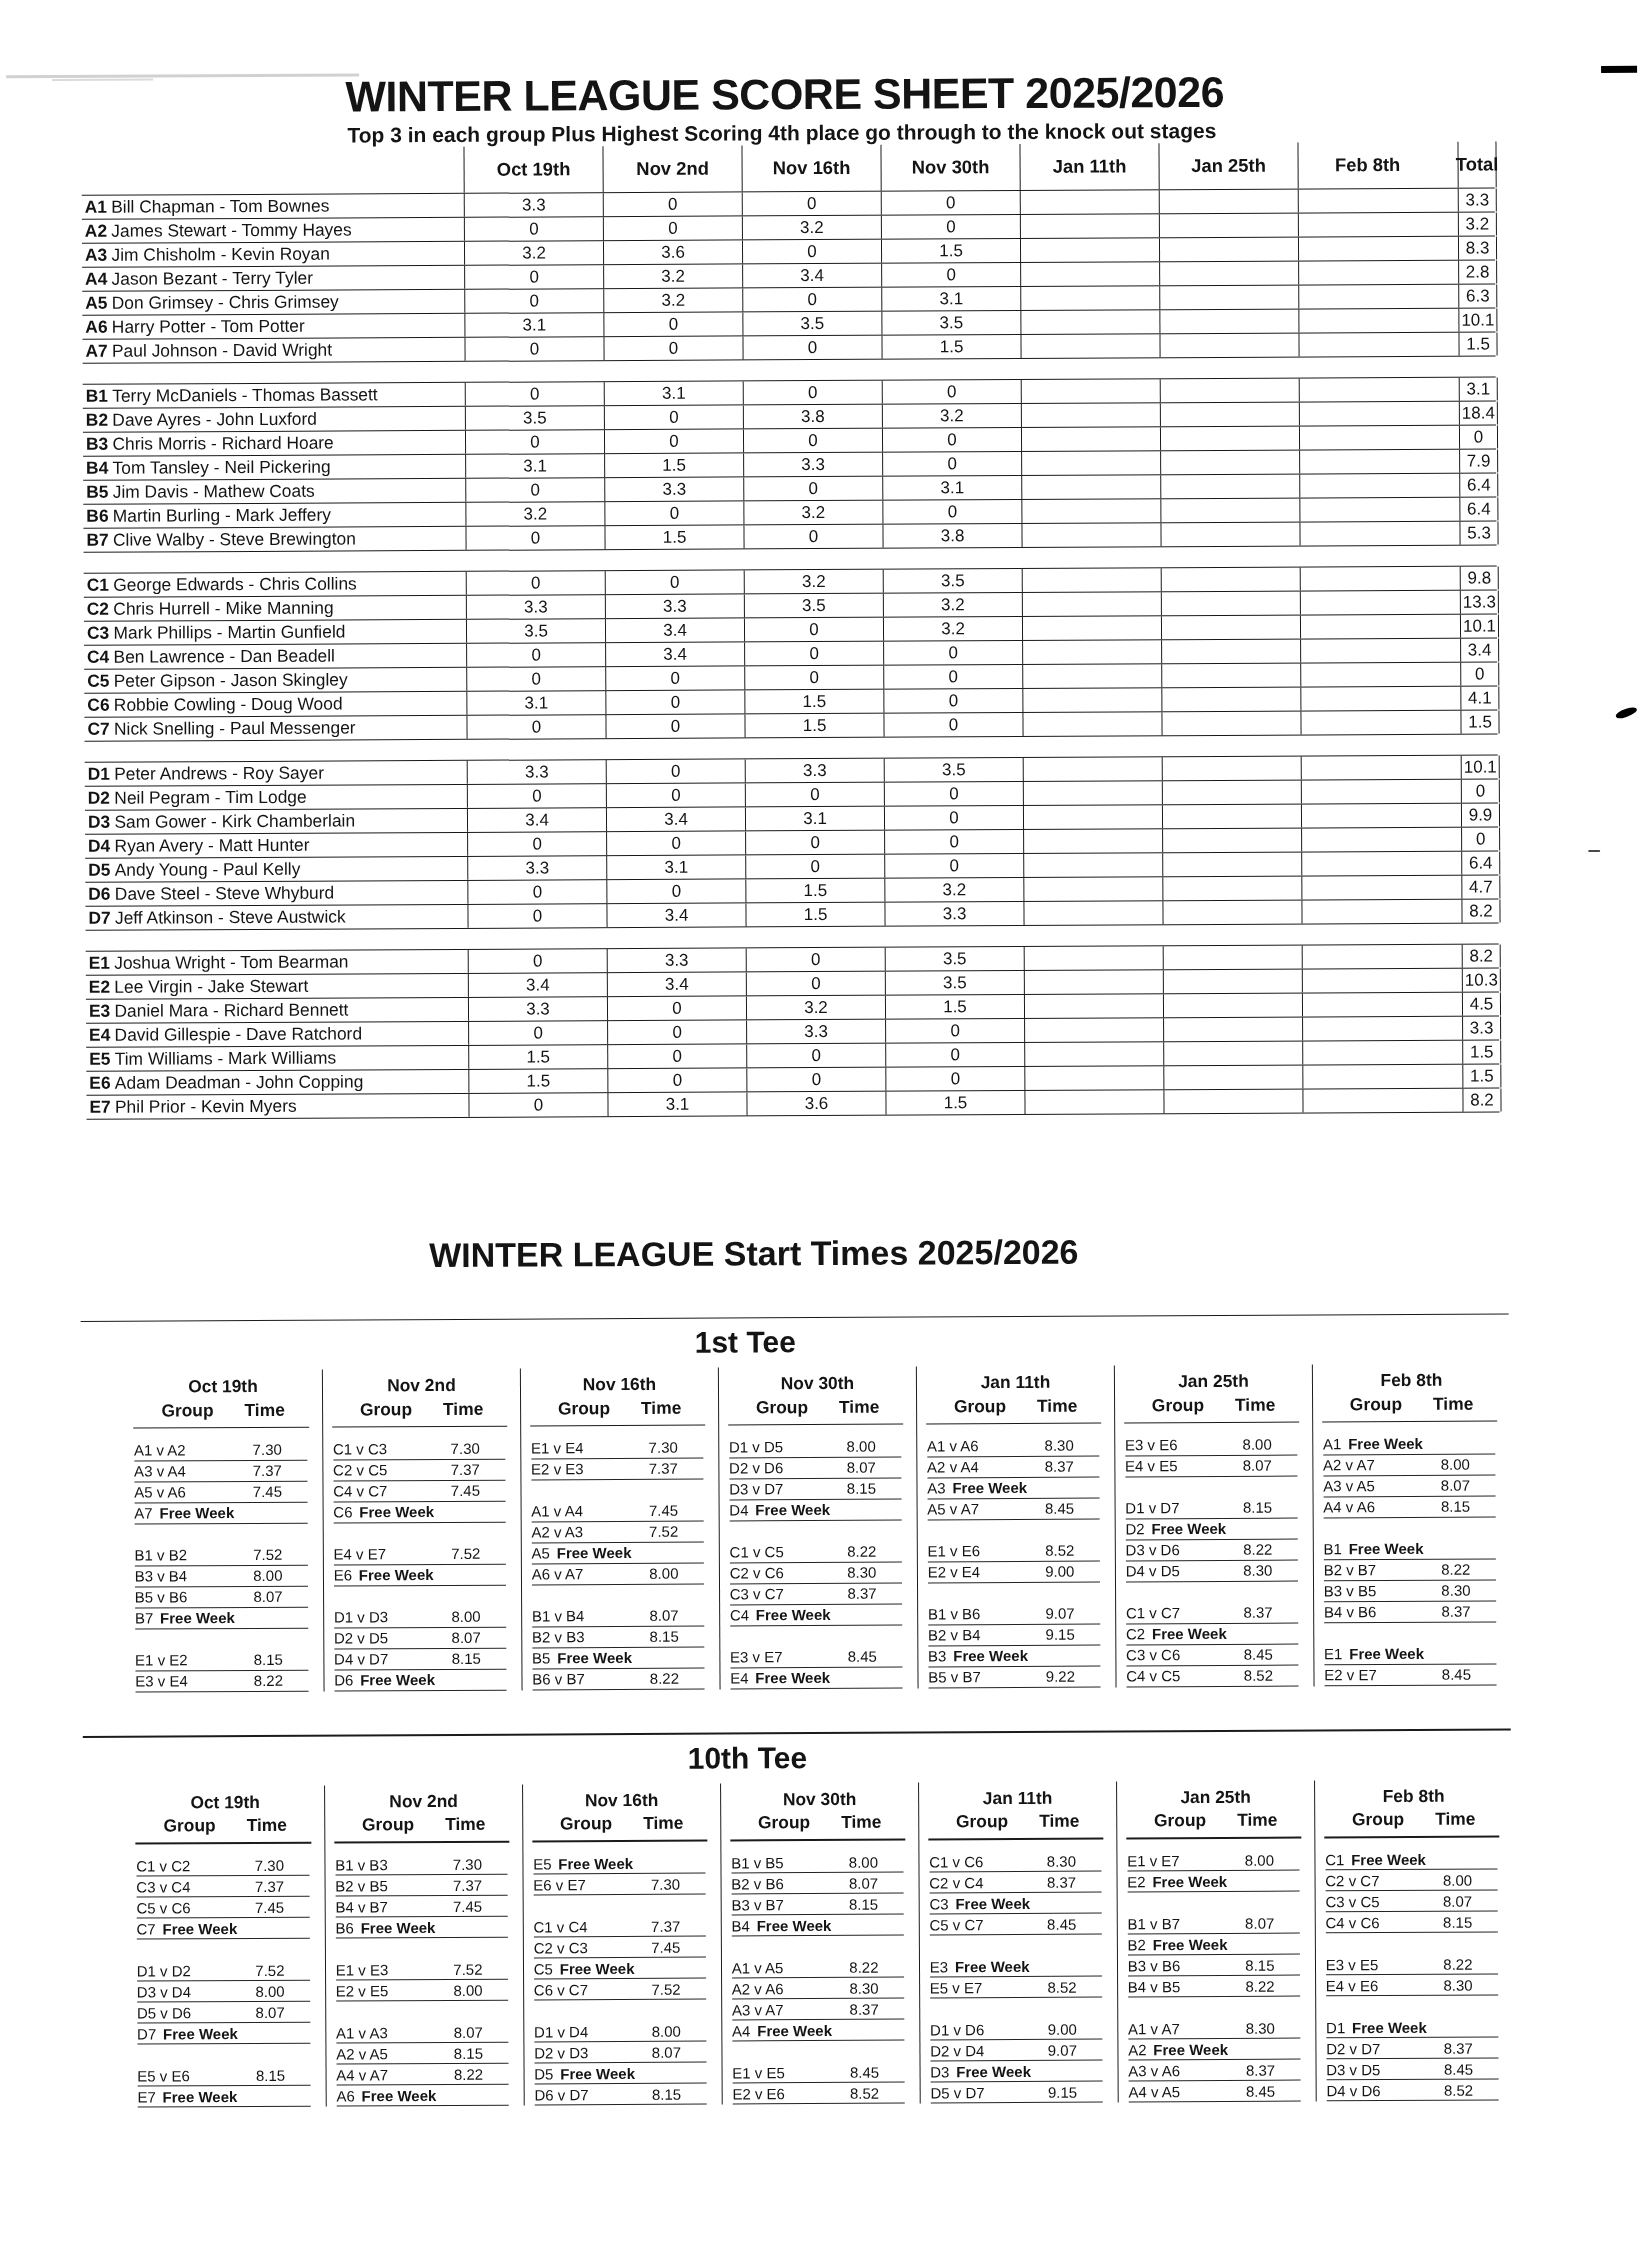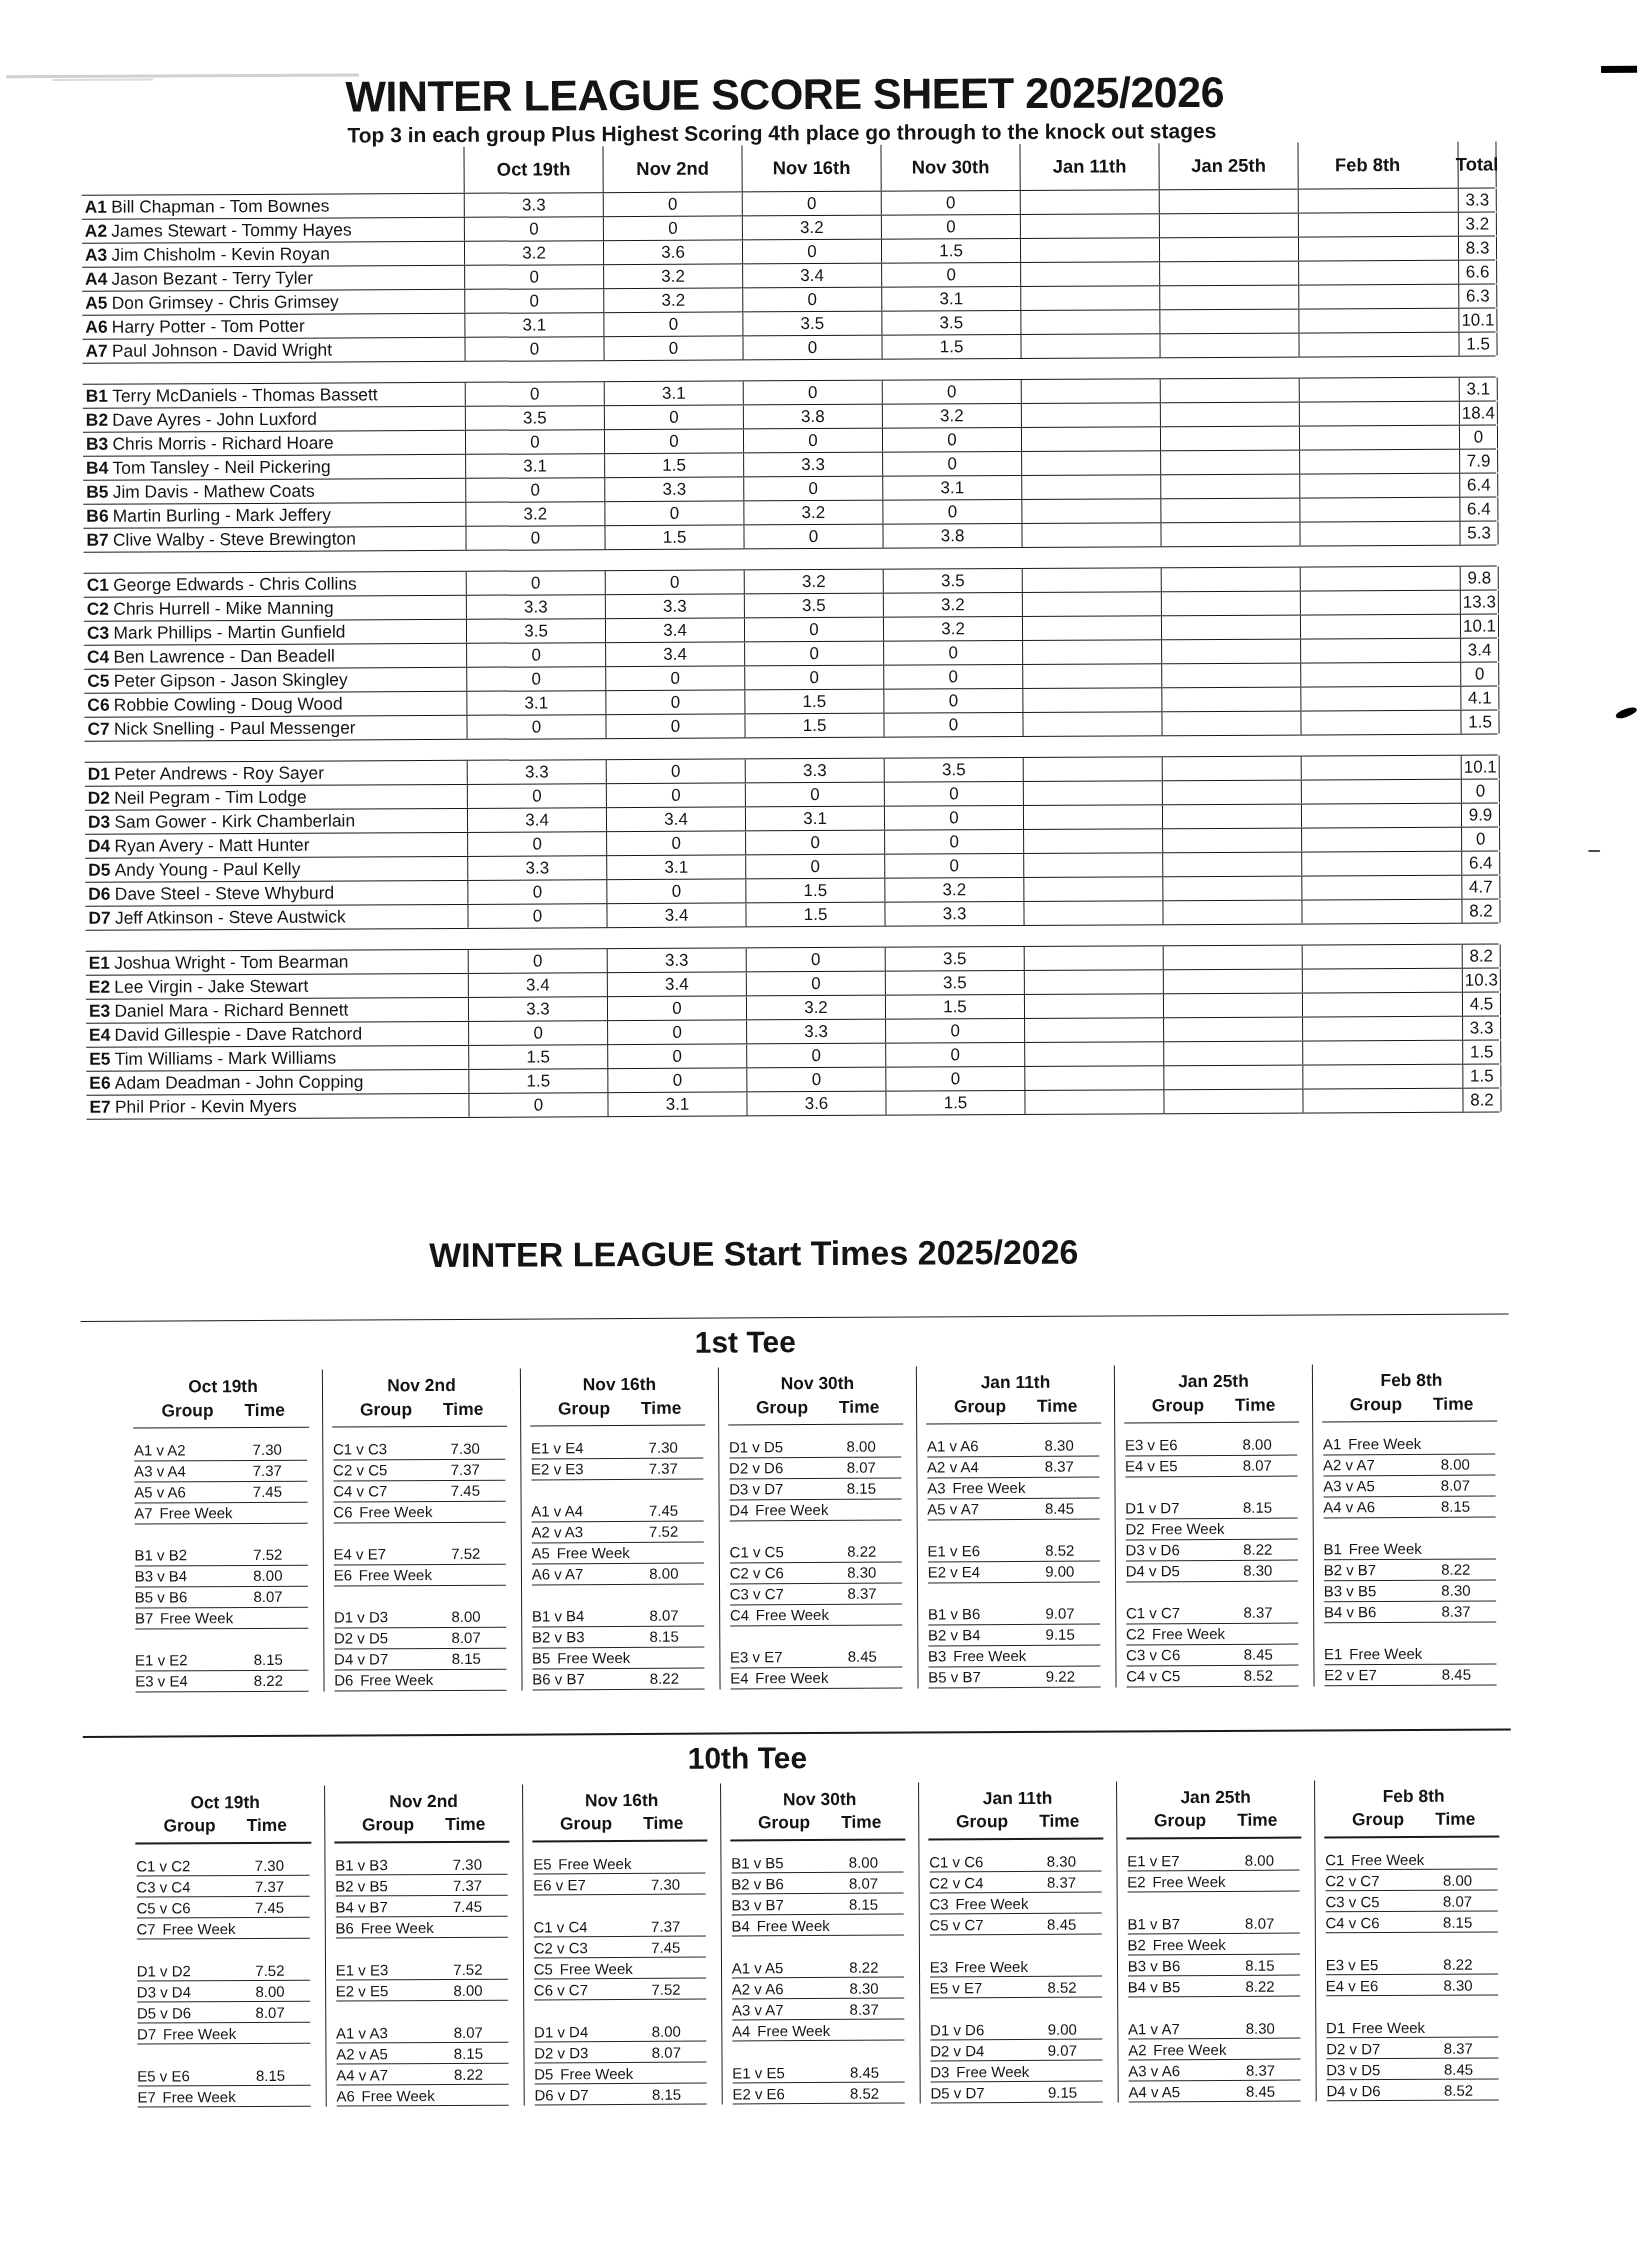--- a/index.html
+++ b/index.html
@@ -55,21 +55,21 @@
   .daycol{width:198px;box-sizing:border-box;}
   .daycol.divided{border-left:1.4px solid #1d1d1d;}
   .ddate{font-size:17.4px;font-weight:bold;text-align:center;margin-top:5.8px;}
   .dlabels{display:flex;justify-content:center;gap:31px;font-size:17.4px;font-weight:bold;margin-top:2.9px;}
   .hline{height:1.4px;background:#1b1b1b;margin:5.8px 12.6px 0 8.7px;}
   .slots{margin-top:11.6px;}
   .slot{height:21px;box-sizing:border-box;margin:0 15.5px 0 9.7px;display:flex;align-items:center;font-size:15px;}
   .slot.row{border-bottom:1.4px solid #242424;}
   .fm{white-space:nowrap;}
   .ft{margin-left:auto;padding-right:25px;}
-  .fw{margin-left:6.8px;font-weight:normal;white-space:nowrap;}
+  .fw{margin-left:6.8px;font-weight:bold;white-space:nowrap;}
 </style>
 </head>
 <body>
 
 <div class="sheet">
   <div class="a-smudge"></div>
   <div class="a-smudge2"></div>
   <div class="a-corner"></div>
   <div class="a-comma"></div>
   <div class="a-dash"></div>
@@ -125,21 +125,21 @@
         </div>
         <div class="srow">
           <div class="ncell"><span class="gid">A4</span>Jason Bezant - Terry Tyler</div>
           <div class="ccell">0</div>
           <div class="ccell">3.2</div>
           <div class="ccell">3.4</div>
           <div class="ccell">0</div>
           <div class="ccell"></div>
           <div class="ccell"></div>
           <div class="ccell"></div>
-          <div class="tcell">6.6</div>
+          <div class="tcell">2.8</div>
         </div>
         <div class="srow">
           <div class="ncell"><span class="gid">A5</span>Don Grimsey - Chris Grimsey</div>
           <div class="ccell">0</div>
           <div class="ccell">3.2</div>
           <div class="ccell">0</div>
           <div class="ccell">3.1</div>
           <div class="ccell"></div>
           <div class="ccell"></div>
           <div class="ccell"></div>

